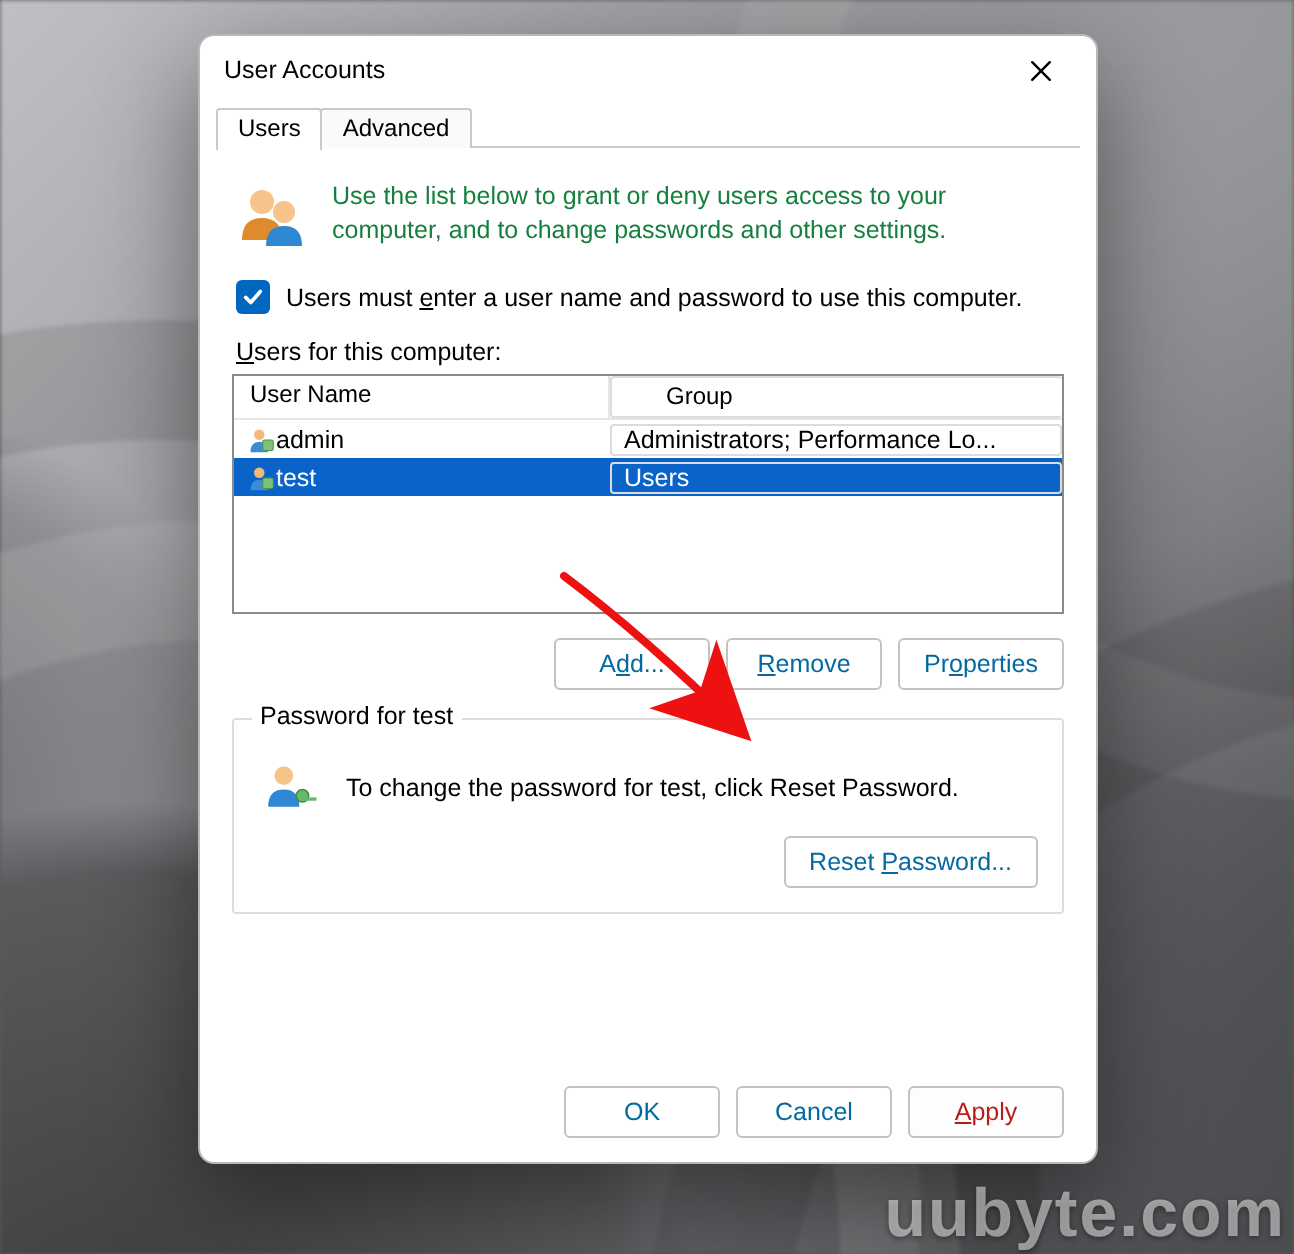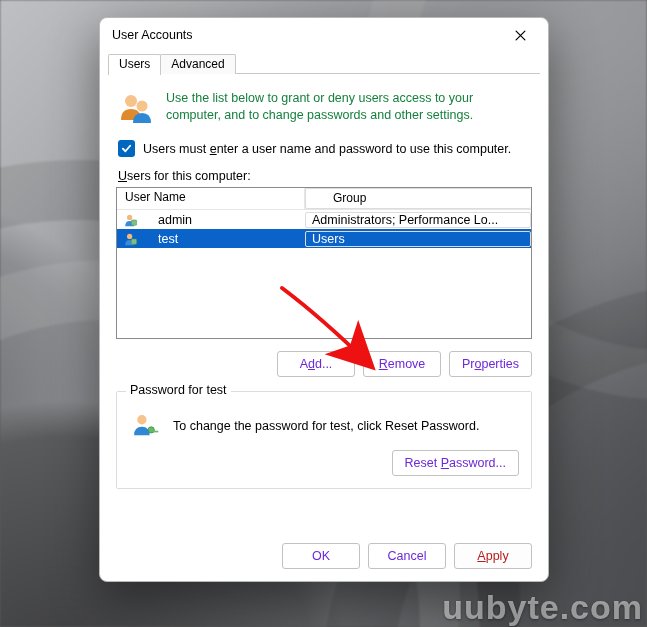--- a/index.html
+++ b/index.html
@@ -145,21 +145,21 @@
   }
   .chkbox svg { width: 11px; height: 11px; }
 
   .listlabel {
     font-size: 12.5px;
     padding: 0 0 4px 2px;
   }
 
   .userlist {
     border: 1px solid #8a8a8a;
-    height: 152px;
+    height: 120px;
     background: #fff;
     box-sizing: border-box;
     display: flex;
     flex-direction: column;
   }
   .ul-head {
     display: flex;
     height: 21px;
     font-size: 12px;
     background: #fff;
@@ -182,41 +182,41 @@
     cursor: pointer;
   }
   .ul-row .cell {
     padding: 0 8px 0 6px;
     box-sizing: border-box;
     white-space: nowrap;
     overflow: hidden;
     text-overflow: ellipsis;
     display: flex;
     align-items: center;
-    gap: 20px;
+    gap: 0;
   }
   .ul-row .cell.name { width: 188px; }
   .ul-row .cell.group { flex: 1; }
   .ul-row.selected { background: #0a63c9; color: #fff; }
   .ul-row .uicon { width: 15px; height: 14px; flex: 0 0 15px; }
 
   .actionrow {
     display: flex;
     justify-content: flex-end;
     gap: 8px;
     padding: 12px 0 14px 0;
   }
   button.win {
     min-width: 78px;
     height: 26px;
     padding: 0 12px;
     font-family: inherit;
     font-size: 12.5px;
     background: #ffffff;
-    color: #6d28d9;
+    color: #0369a1;
     border: 1px solid #c2c2c2;
     border-radius: 3px;
     cursor: pointer;
   }
   button.win:disabled { color: #b91c1c; cursor: default; background:#fdfdfd; }
 
   .group {
     border: 1px solid #dcdcdc;
     border-radius: 2px;
     padding: 14px 12px 12px 12px;

